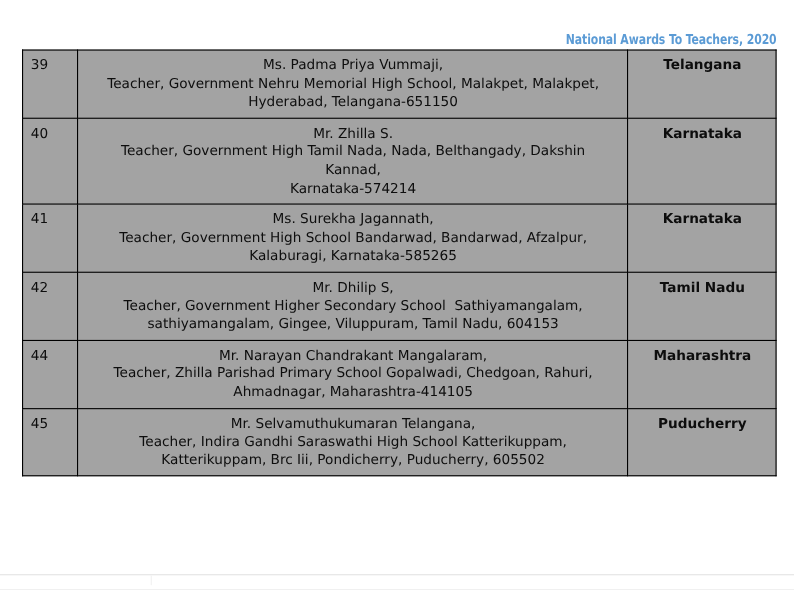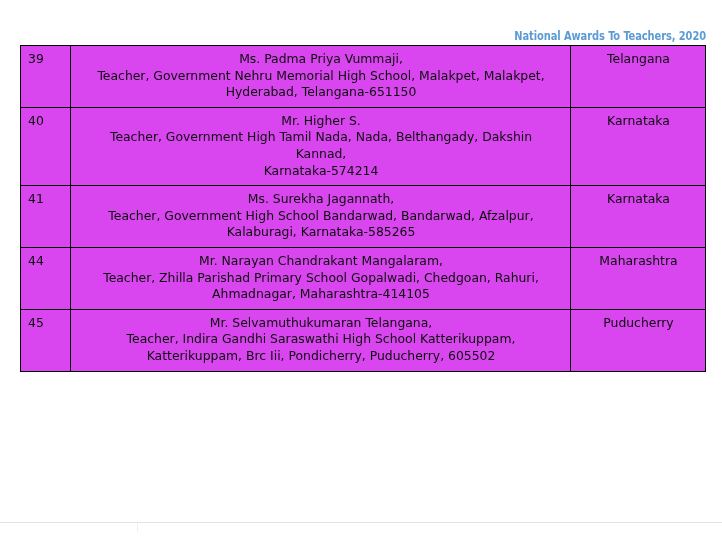--- a/index.html
+++ b/index.html
@@ -42,21 +42,21 @@
   .awards-table-wrap {
     position: absolute;
     left: 20px;
     top: 45px;
     width: 685px;
   }
   table.awards-table {
     border-collapse: collapse;
     table-layout: fixed;
     width: 685px;
-    background: #d946ef;
+    background: #a3a3a3;
   }
   table.awards-table col.c-sl    { width: 50px; }
   table.awards-table col.c-name  { width: 500px; }
   table.awards-table col.c-state { width: 135px; }
   table.awards-table td {
     border: 1px solid #000000;
     vertical-align: top;
     font-size: 12.4px;
     line-height: 16.6px;
     padding: 5px 6px 6px 7px;
@@ -70,20 +70,21 @@
   td.detail-cell {
     text-align: center;
     padding-left: 8px;
     white-space: pre-wrap;
     word-break: normal;
   }
   td.state-cell {
     text-align: center;
     vertical-align: middle;
     white-space: nowrap;
+    font-weight: bold;
   }
   .detail-line { display: block; }
   
   .footer-rule {
     position: absolute;
     left: 0;
     top: 522px;
     width: 722px;
     height: 1px;
     background: #e3e3e3;
@@ -112,27 +113,32 @@
         <col class="c-state">
       </colgroup>
       <tbody id="awards-body">
           <tr>
             <td class="sl-cell">39</td>
             <td class="detail-cell"><span class="detail-line">Ms. Padma Priya Vummaji,</span><span class="detail-line">Teacher, Government Nehru Memorial High School, Malakpet, Malakpet,</span><span class="detail-line">Hyderabad, Telangana-651150</span></td>
             <td class="state-cell">Telangana</td>
           </tr>
           <tr>
             <td class="sl-cell">40</td>
-            <td class="detail-cell"><span class="detail-line">Mr. Higher S.</span><span class="detail-line">Teacher, Government High Tamil Nada, Nada, Belthangady, Dakshin</span><span class="detail-line">Kannad,</span><span class="detail-line">Karnataka-574214</span></td>
+            <td class="detail-cell"><span class="detail-line">Mr. Zhilla S.</span><span class="detail-line">Teacher, Government High Tamil Nada, Nada, Belthangady, Dakshin</span><span class="detail-line">Kannad,</span><span class="detail-line">Karnataka-574214</span></td>
             <td class="state-cell">Karnataka</td>
           </tr>
           <tr>
             <td class="sl-cell">41</td>
             <td class="detail-cell"><span class="detail-line">Ms. Surekha Jagannath,</span><span class="detail-line">Teacher, Government High School Bandarwad, Bandarwad, Afzalpur,</span><span class="detail-line">Kalaburagi, Karnataka-585265</span></td>
             <td class="state-cell">Karnataka</td>
+          </tr>
+          <tr>
+            <td class="sl-cell">42</td>
+            <td class="detail-cell"><span class="detail-line">Mr. Dhilip S,</span><span class="detail-line">Teacher, Government Higher Secondary School  Sathiyamangalam,</span><span class="detail-line">sathiyamangalam, Gingee, Viluppuram, Tamil Nadu, 604153</span></td>
+            <td class="state-cell">Tamil Nadu</td>
           </tr>
           <tr>
             <td class="sl-cell">44</td>
             <td class="detail-cell"><span class="detail-line">Mr. Narayan Chandrakant Mangalaram,</span><span class="detail-line">Teacher, Zhilla Parishad Primary School Gopalwadi, Chedgoan, Rahuri,</span><span class="detail-line">Ahmadnagar, Maharashtra-414105</span></td>
             <td class="state-cell">Maharashtra</td>
           </tr>
           <tr>
             <td class="sl-cell">45</td>
             <td class="detail-cell"><span class="detail-line">Mr. Selvamuthukumaran Telangana,</span><span class="detail-line">Teacher, Indira Gandhi Saraswathi High School Katterikuppam,</span><span class="detail-line">Katterikuppam, Brc Iii, Pondicherry, Puducherry, 605502</span></td>
             <td class="state-cell">Puducherry</td>

